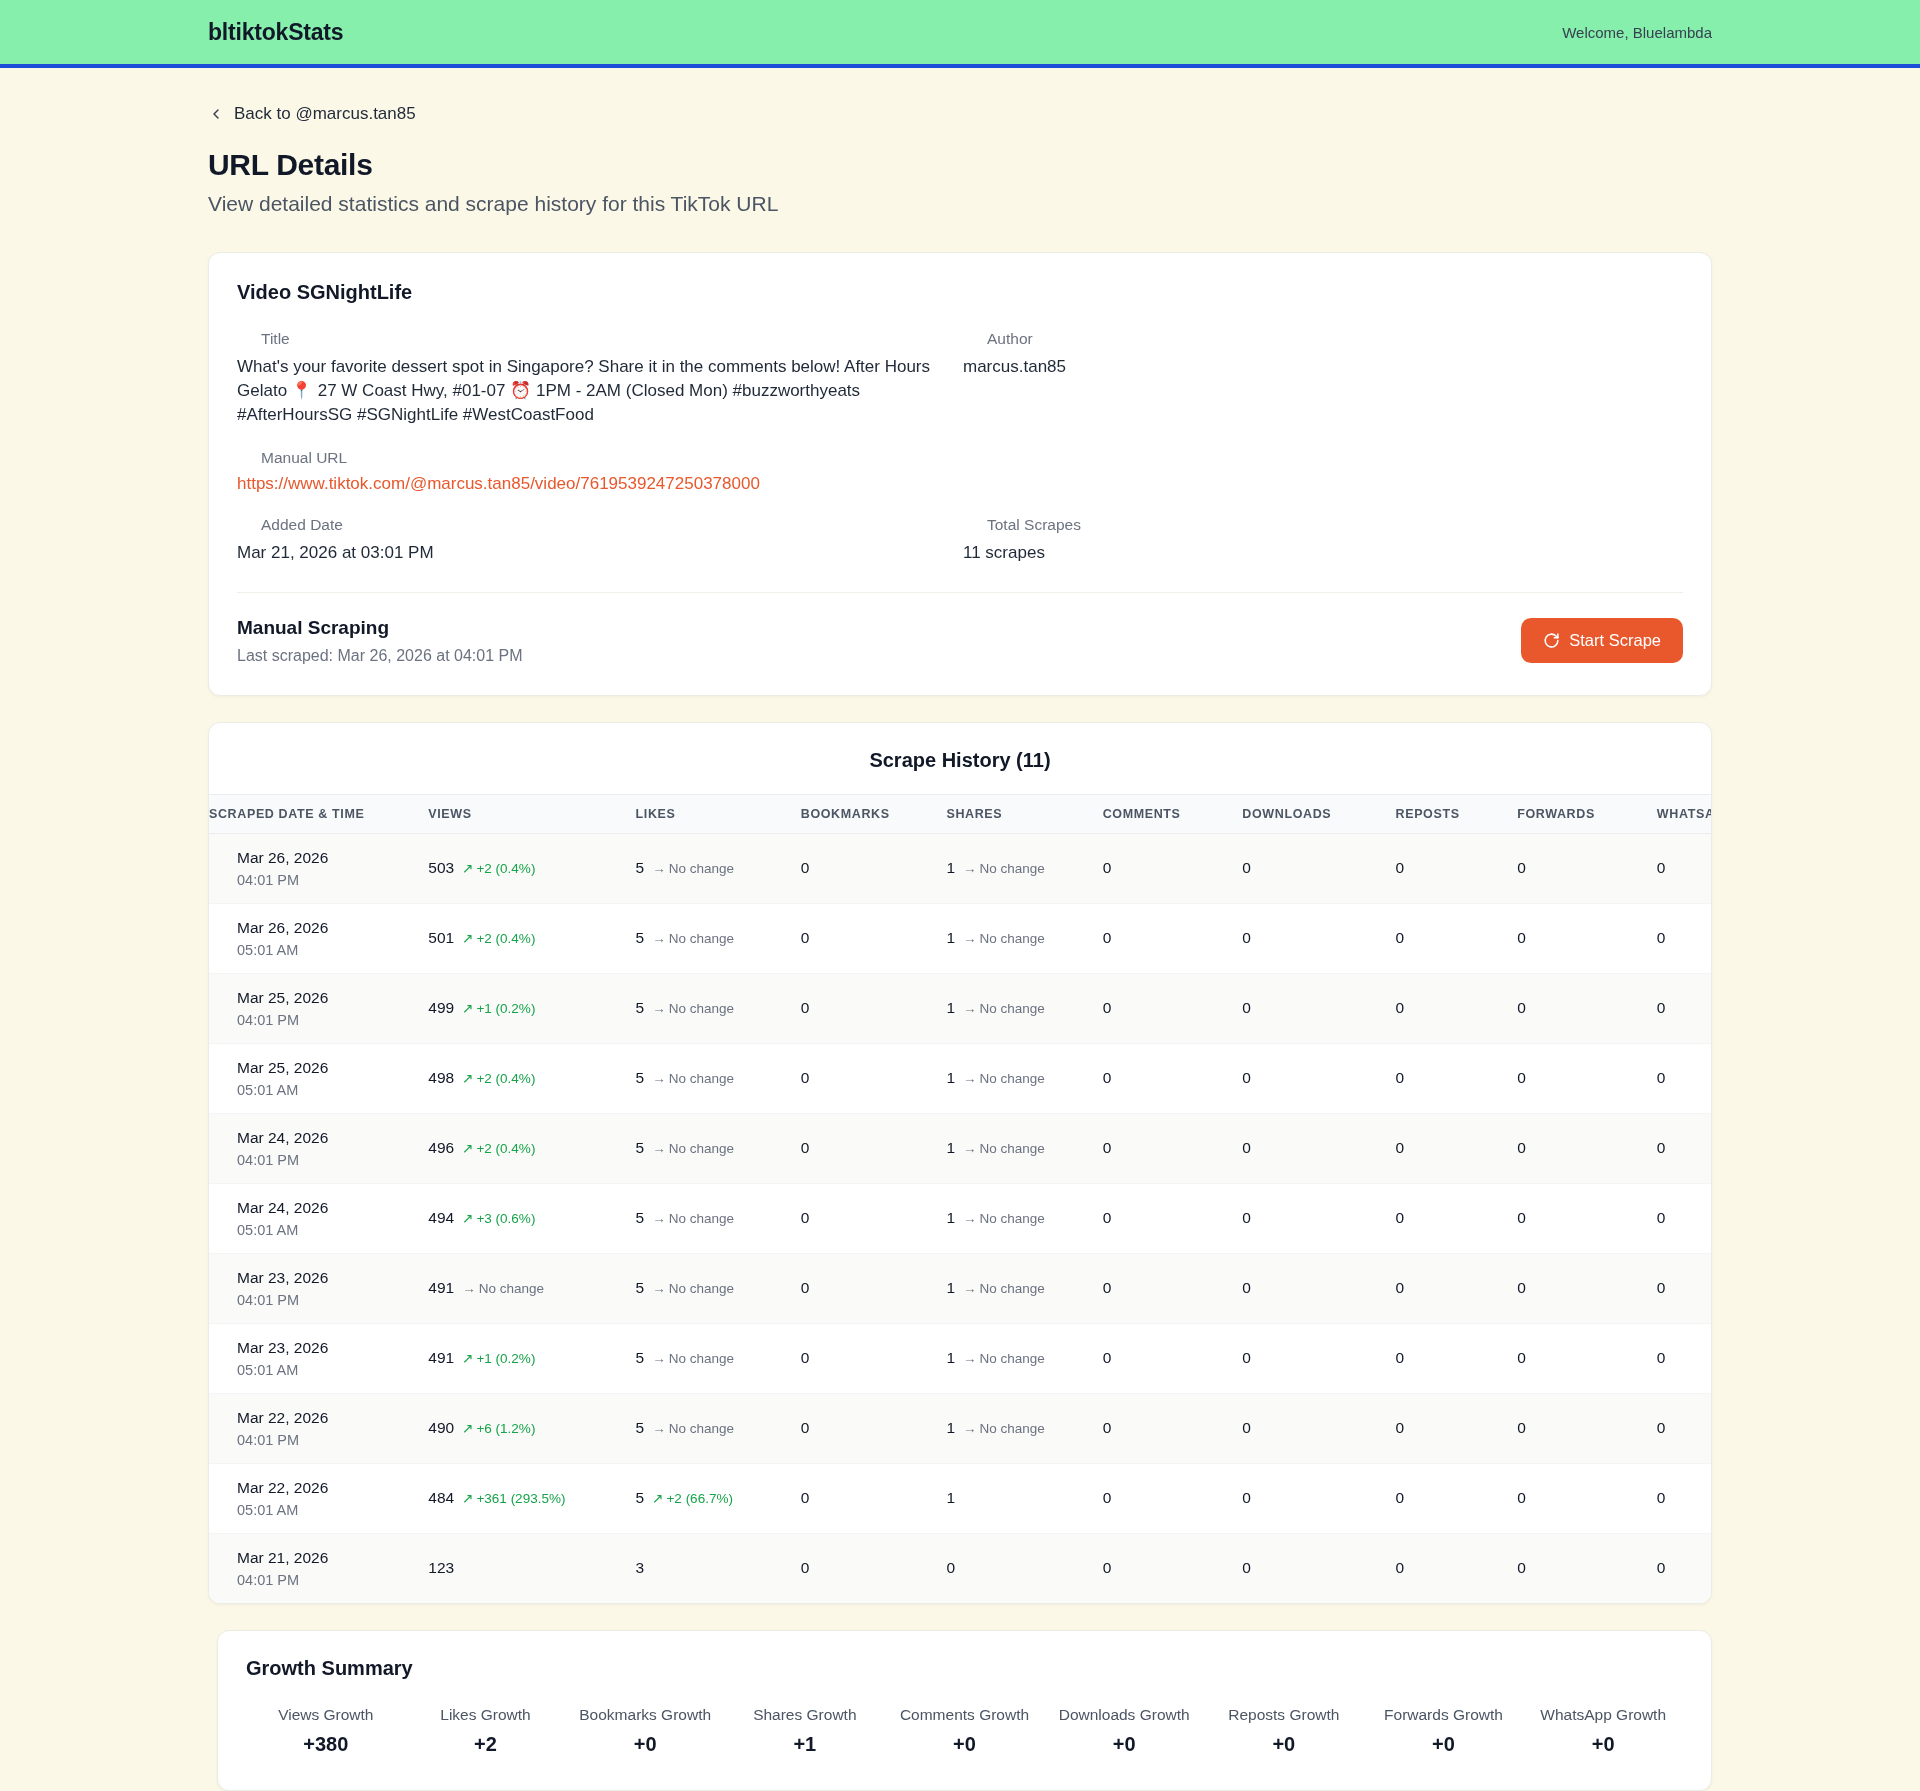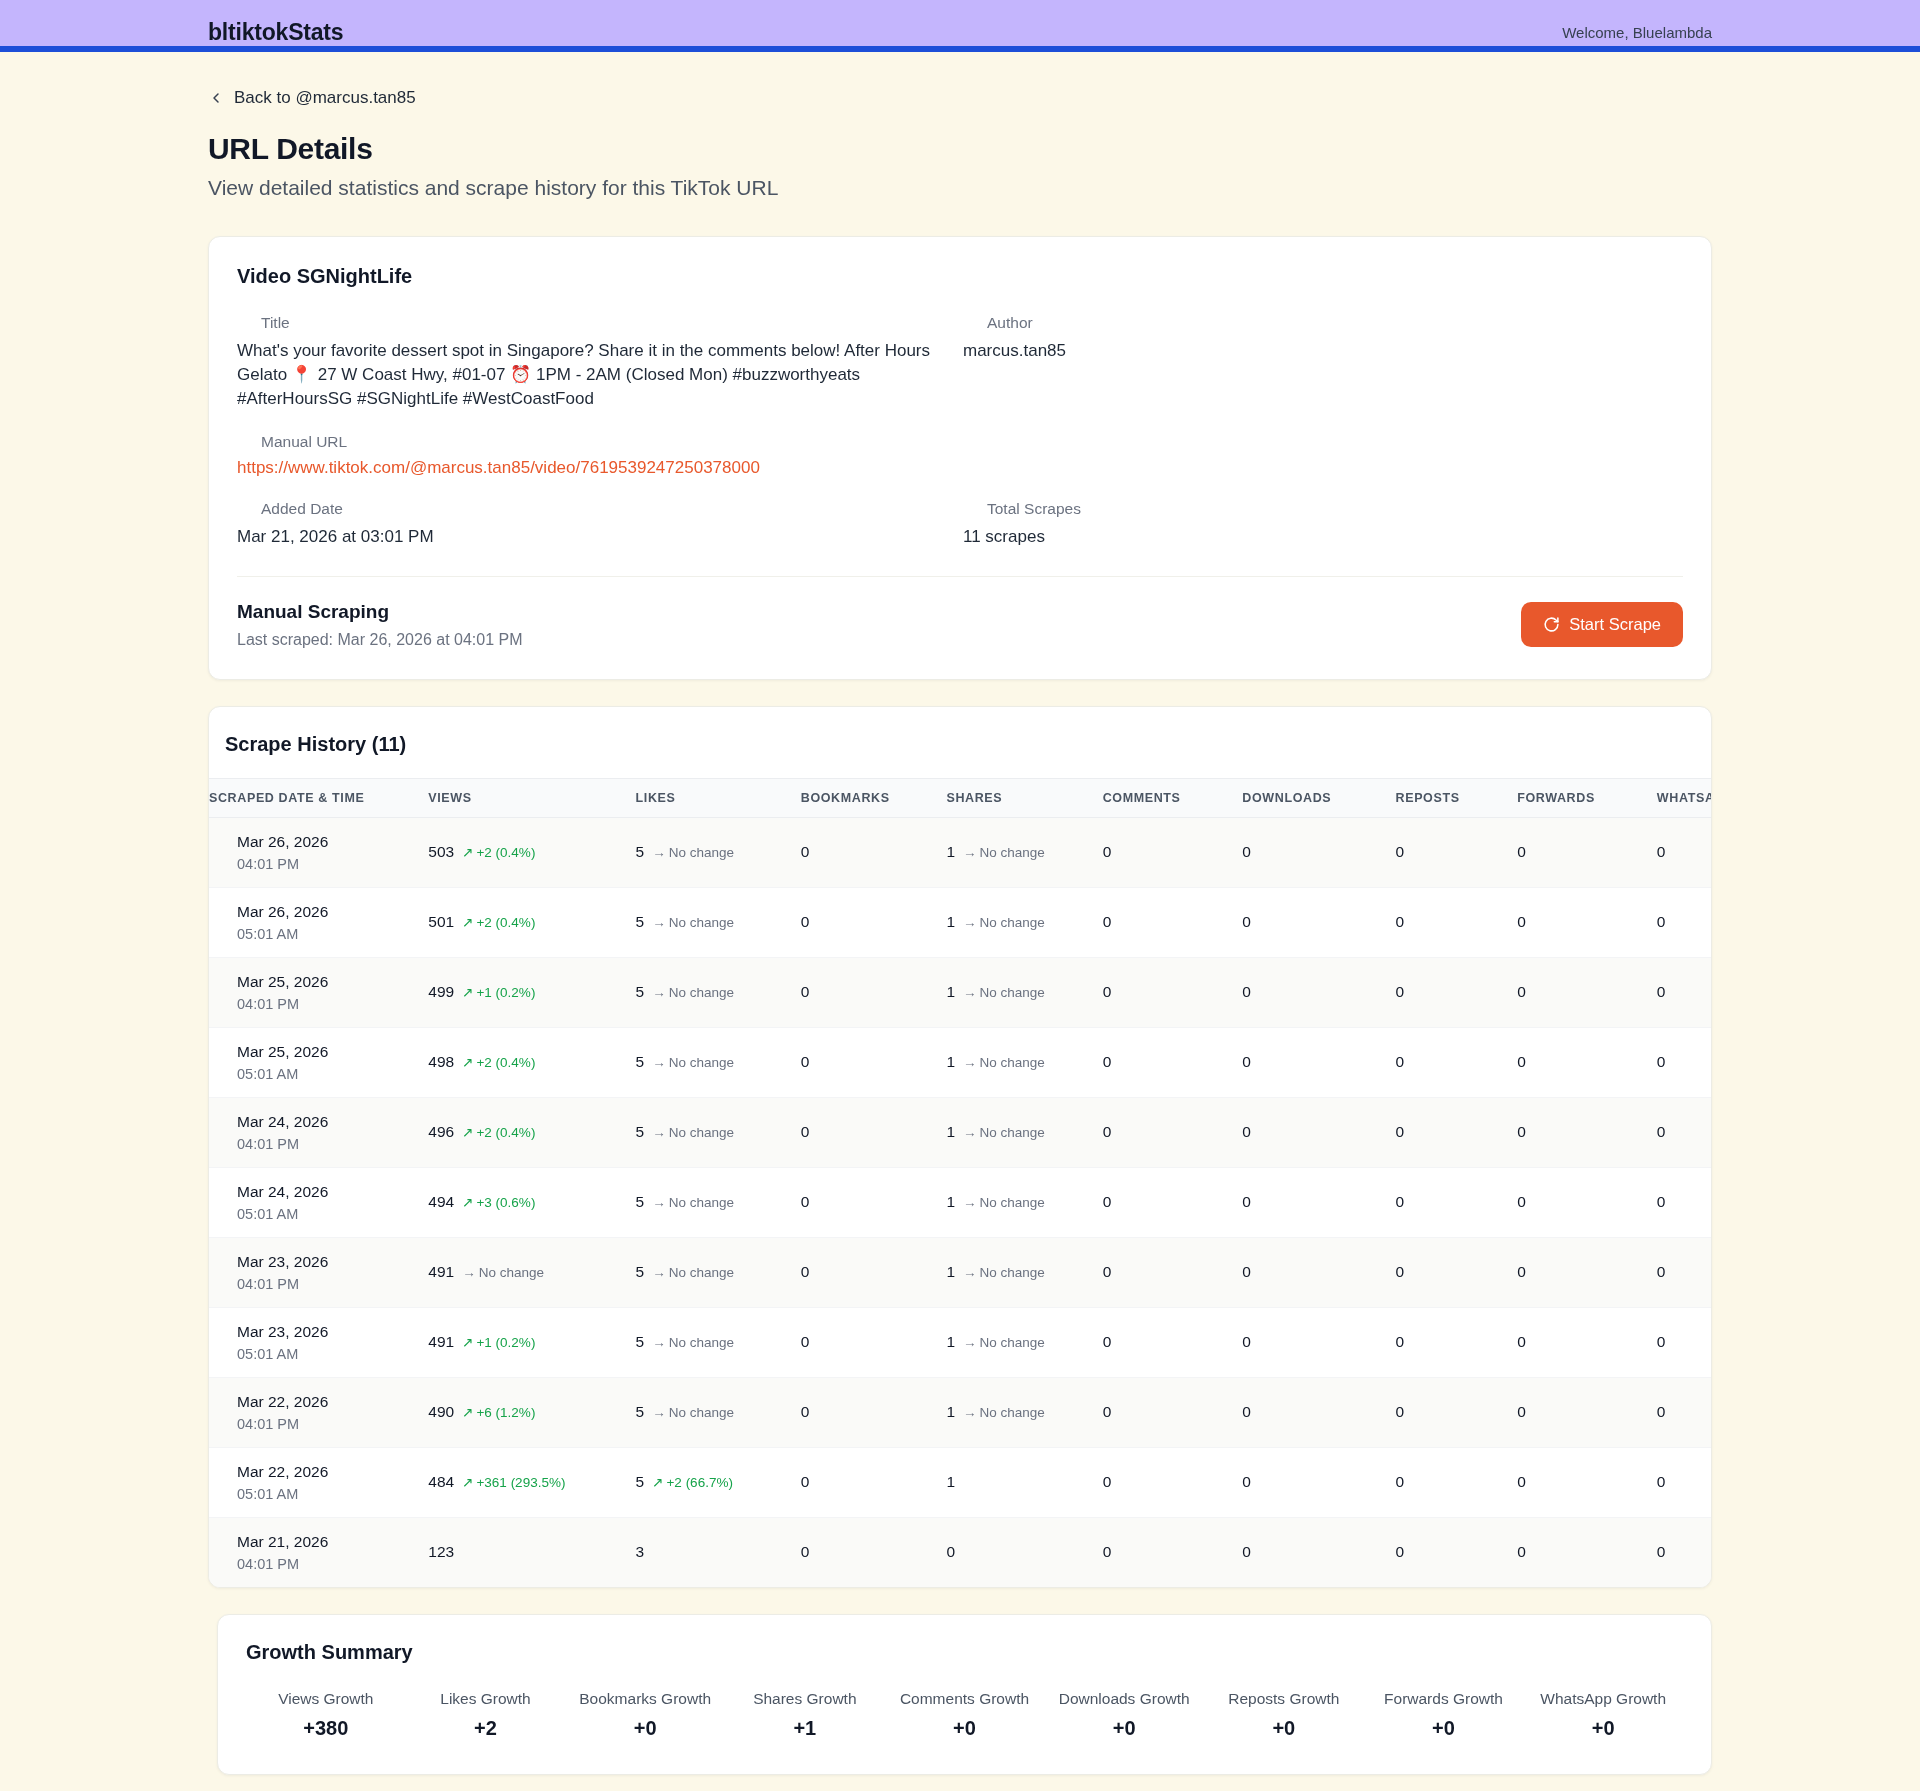--- a/index.html
+++ b/index.html
@@ -8,21 +8,21 @@
     --border:#ecece5; --rowline:#f3f4f6; --thead:#f9fafb;
   }
   *{box-sizing:border-box;margin:0;padding:0;}
   html,body{background:var(--cream);}
   body{
     font-family:"Liberation Sans","DejaVu Sans",sans-serif;
     color:var(--body); width:1920px; min-height:1791px; position:relative;
   }
   .container{width:1504px;margin:0 auto;}
   
-  .topbar{background:#c4b5fd;border-bottom:6px solid #1d4ed8;height:52px;}
+  .topbar{background:#86efac;border-bottom:4px solid #1d4ed8;height:68px;}
   .topbar-inner{height:64px;display:flex;align-items:center;justify-content:space-between;}
   .brand{font-size:23px;font-weight:700;color:var(--ink);letter-spacing:-0.2px;cursor:pointer;}
   .welcome{font-size:15px;color:#374151;}
   
   main{padding:36px 0 28px;}
   .back{display:inline-flex;align-items:center;gap:10px;font-size:17px;color:var(--body);
         text-decoration:none;cursor:pointer;margin-bottom:24px;}
   .back svg{width:16px;height:16px;stroke:#374151;}
   h1.page-title{font-size:30px;font-weight:700;color:var(--ink);margin:0 0 10px;letter-spacing:-0.3px;}
   .page-subtitle{font-size:21px;color:var(--label);margin-bottom:36px;}
@@ -41,21 +41,21 @@
   .url-link{font-size:17px;color:var(--accent);text-decoration:none;word-break:break-all;cursor:pointer;}
   .vi hr{border:none;border-top:1px solid #f0f0ea;margin:26px 0 0;}
   .manual-row{display:flex;align-items:center;justify-content:space-between;margin-top:24px;}
   .manual-row h3{font-size:19px;font-weight:600;color:var(--ink);margin-bottom:8px;}
   .manual-sub{font-size:16px;color:var(--muted);}
   .btn-primary{display:inline-flex;align-items:center;gap:9px;background:var(--accent);color:#fff;
         border:none;border-radius:10px;padding:13px 22px;font-size:16.5px;font-weight:500;
         font-family:inherit;cursor:pointer;}
   .btn-primary svg{width:17px;height:17px;stroke:#fff;}
   
-  .history h2{padding:26px 16px 22px;}
+  .history h2{padding:26px 16px 22px;text-align:center;}
   table{width:100%;border-collapse:collapse;table-layout:fixed;}
   thead tr{background:var(--thead);border-top:1px solid #ebedf0;border-bottom:1px solid #ebedf0;}
   th{font-size:12.5px;font-weight:600;color:var(--label);text-transform:uppercase;
      letter-spacing:.05em;text-align:left;padding:12px 8px 12px 0;white-space:nowrap;}
   th:first-child{}
   td{padding:15px 8px 15px 0;border-bottom:1px solid var(--rowline);vertical-align:middle;font-size:15.5px;color:var(--ink);}
   td:first-child{padding-left:28px;}
   tbody tr:last-child td{border-bottom:none;}
   tbody tr:nth-child(odd){background:#fafaf8;}
   .d1{font-size:15.5px;color:var(--ink);margin-bottom:5px;}

